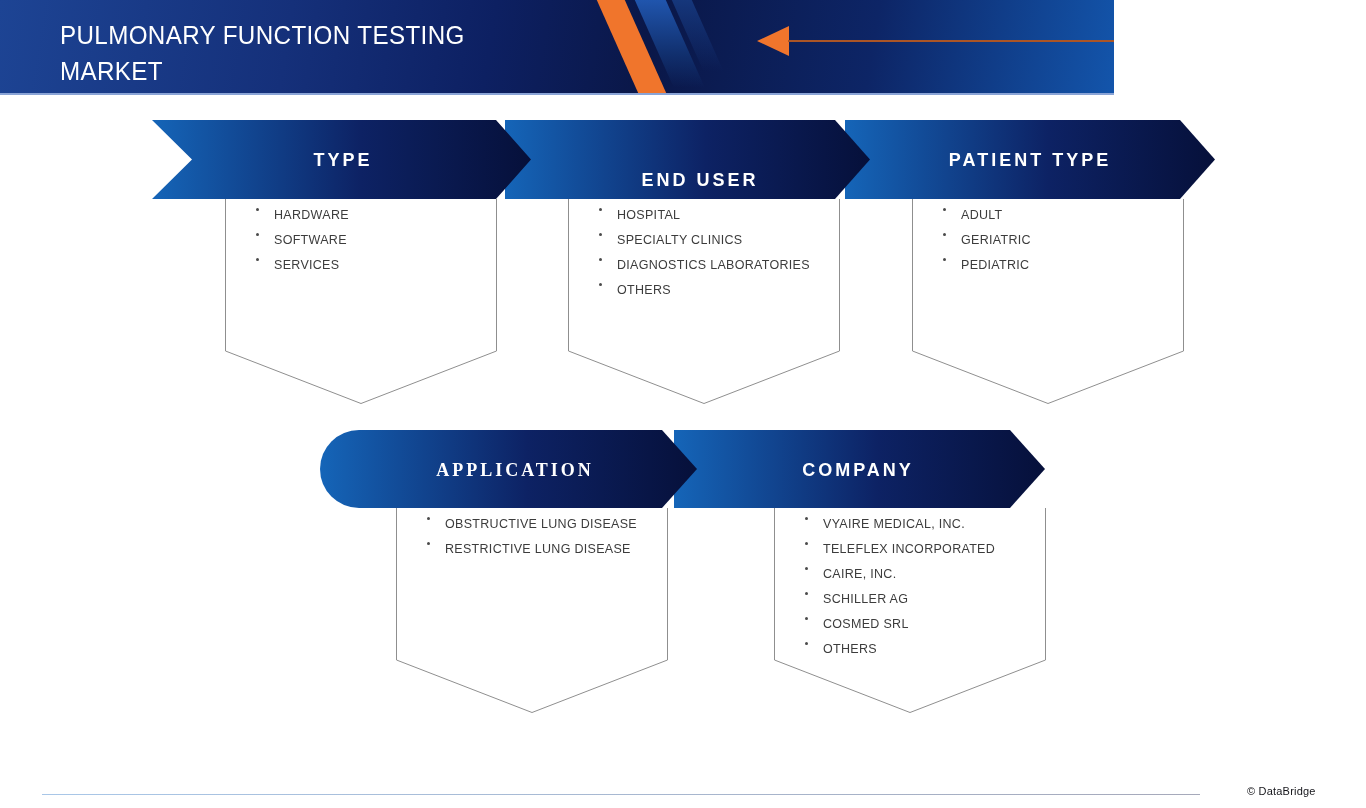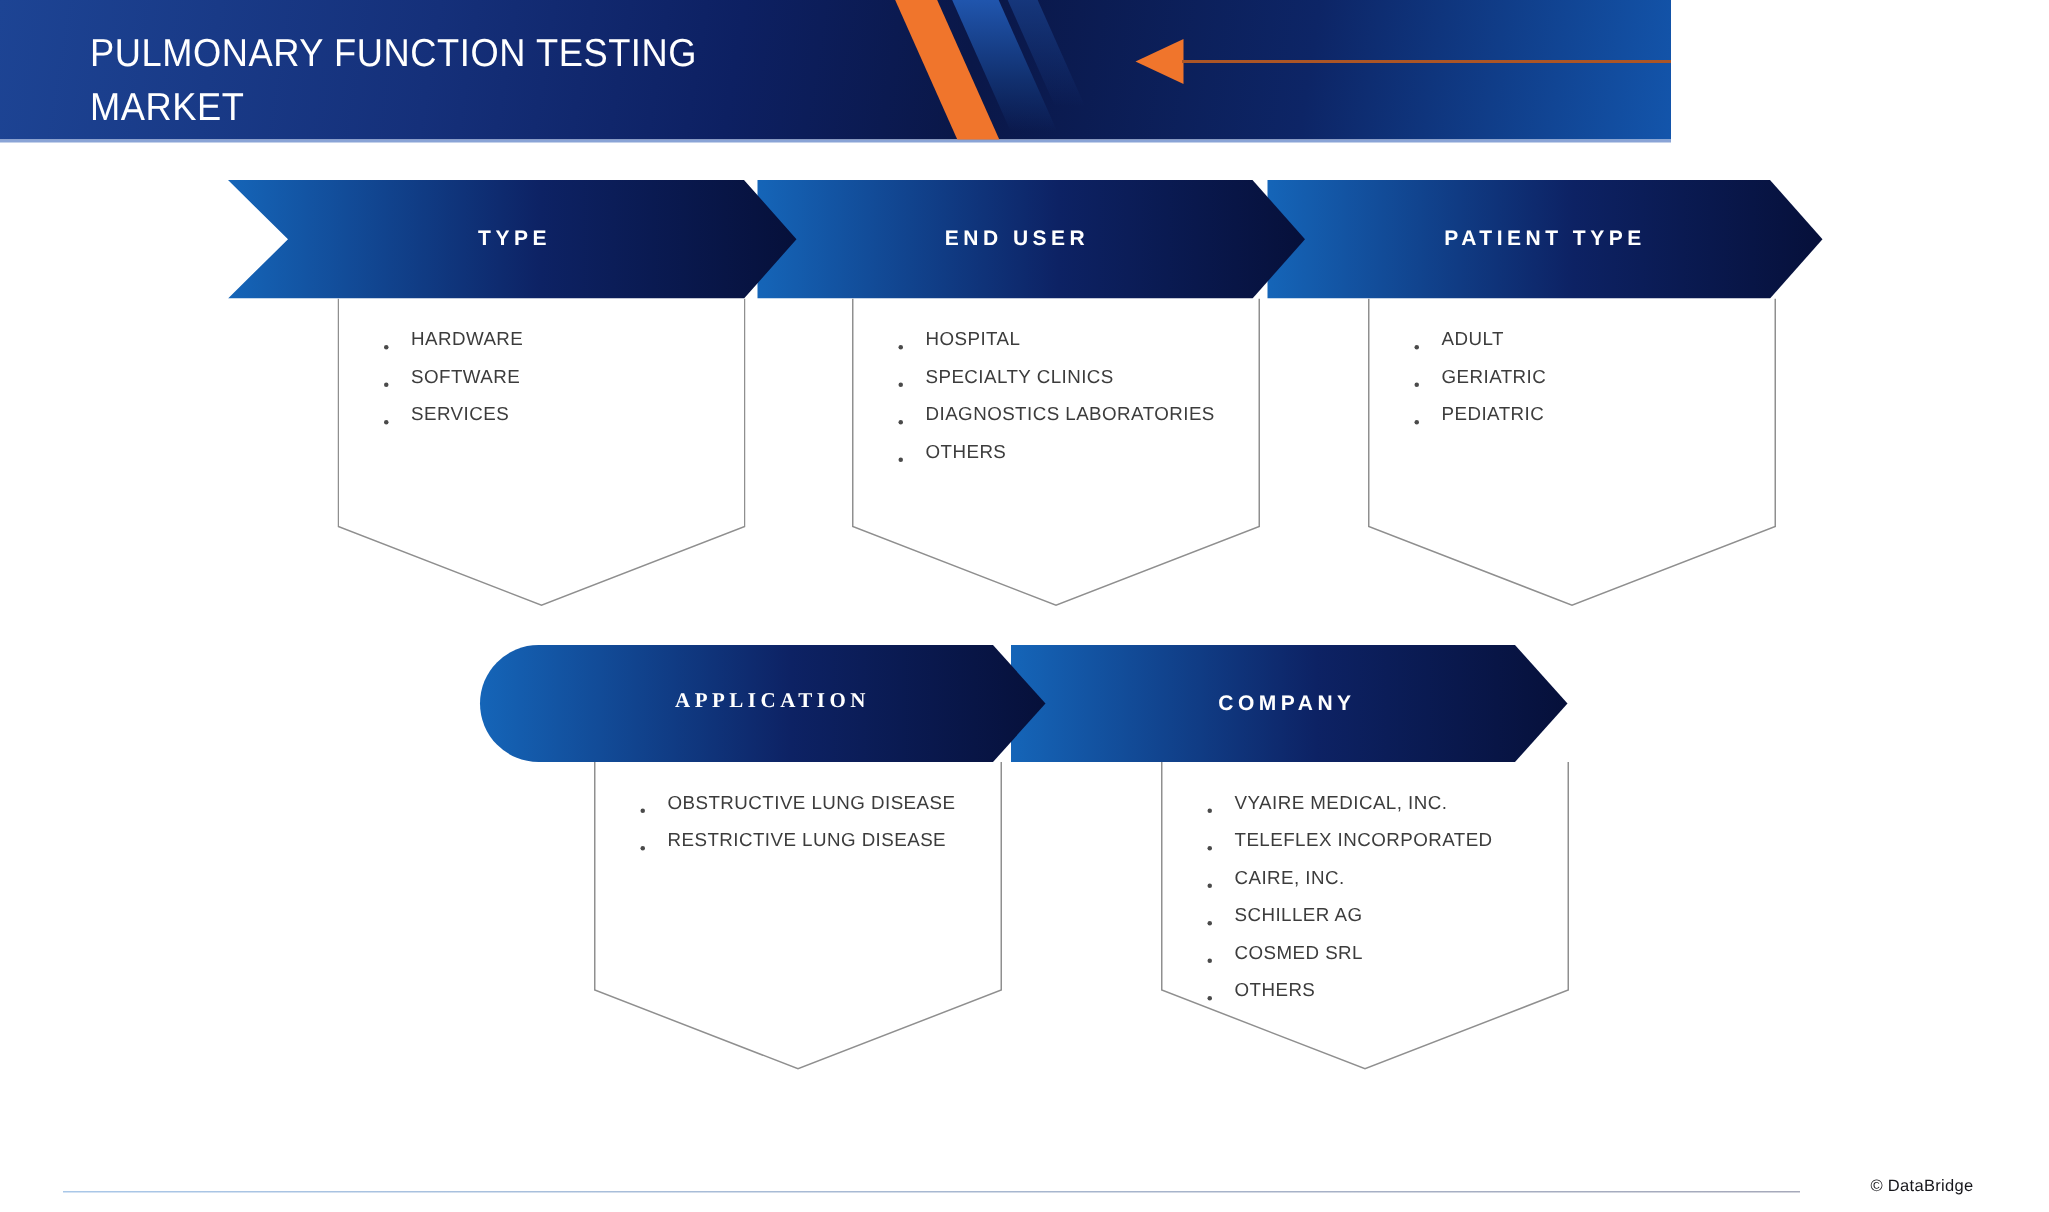--- a/index.html
+++ b/index.html
@@ -25,30 +25,30 @@
   .accent-arrow{
     position:absolute;left:757px;top:26px;width:0;height:0;
     border-top:15px solid transparent;border-bottom:15px solid transparent;border-right:32px solid #f0752c;
   }
   .accent-line{position:absolute;left:788px;top:40px;width:578px;height:2px;background:#ab5526;}
   
   .band{position:absolute;left:0;width:1366px;}
   .band-row1{top:120px;height:79px;}
   .band-row2{top:430px;height:78px;}
   .seg-label{
-    position:absolute;color:#ffffff;font-weight:700;font-size:14px;letter-spacing:3px;
+    position:absolute;color:#ffffff;font-weight:700;font-size:18px;letter-spacing:3px;
     text-align:center;white-space:nowrap;
   }
   .seg-label.r1{top:150px;}
   .seg-label.r2{top:460px;}
   
   .panel{position:absolute;width:272px;height:206px;}
   .panel svg{position:absolute;left:0;top:0;}
   .items{list-style:none;margin:0;padding:0;position:absolute;left:0;top:9px;width:100%;}
-  .items .item{height:25px;display:flex;align-items:flex-end;padding-left:31px;}
+  .items .item{height:25px;display:flex;align-items:flex-start;padding-left:31px;}
   .items .dot{width:3px;height:3px;border-radius:50%;background:#4a4a4a;flex:0 0 auto;margin-right:15px;}
   .items .txt{font-size:12.5px;color:#3c3c3c;letter-spacing:0.3px;white-space:nowrap;}
   
   .footer-line{position:absolute;left:42px;top:794px;width:1158px;height:1px;
     background:linear-gradient(to right,#a9c7e8,#a6a9ba);}
   .footer-credit{position:absolute;left:1247px;top:785px;font-size:11px;color:#15151a;letter-spacing:0.2px;}
 </style>
 </head>
 <body>
 
@@ -92,21 +92,21 @@
         <stop offset="0.55" stop-color="#0d2264"></stop>
         <stop offset="1" stop-color="#06103a"></stop>
     </linearGradient>
   </defs>
   <path d="M845,0 L1180,0 L1215,39.5 L1180,79 L845,79 Z" fill="url(#g3)"></path>
   <path d="M505,0 L835,0 L870,39.5 L835,79 L505,79 Z" fill="url(#g2)"></path>
   <path d="M152,0 L496,0 L531,39.5 L496,79 L152,79 L192,39.5 Z" fill="url(#g1)"></path>
 </svg>
 
 <div class="seg-label r1" style="left:218px;width:250px;">TYPE</div>
-<div class="seg-label r1" style="left:553px;width:250px;">END USER</div>
+<div class="seg-label r1" style="left:575px;width:250px;margin-top:20px;">END USER</div>
 <div class="seg-label r1" style="left:905px;width:250px;">PATIENT TYPE</div>
 
 <div class="panel" style="left:225px;top:199px;">
   <svg width="272" height="206" viewBox="0 0 272 206">
     <polyline points="0.5,0 0.5,152 136,204.5 271.5,152 271.5,0" fill="none" stroke="#8f8f8f" stroke-width="1"></polyline>
   </svg>
   <ul class="items">
       <li class="item">
         <span class="dot"></span>
         <span class="txt">HARDWARE</span>

